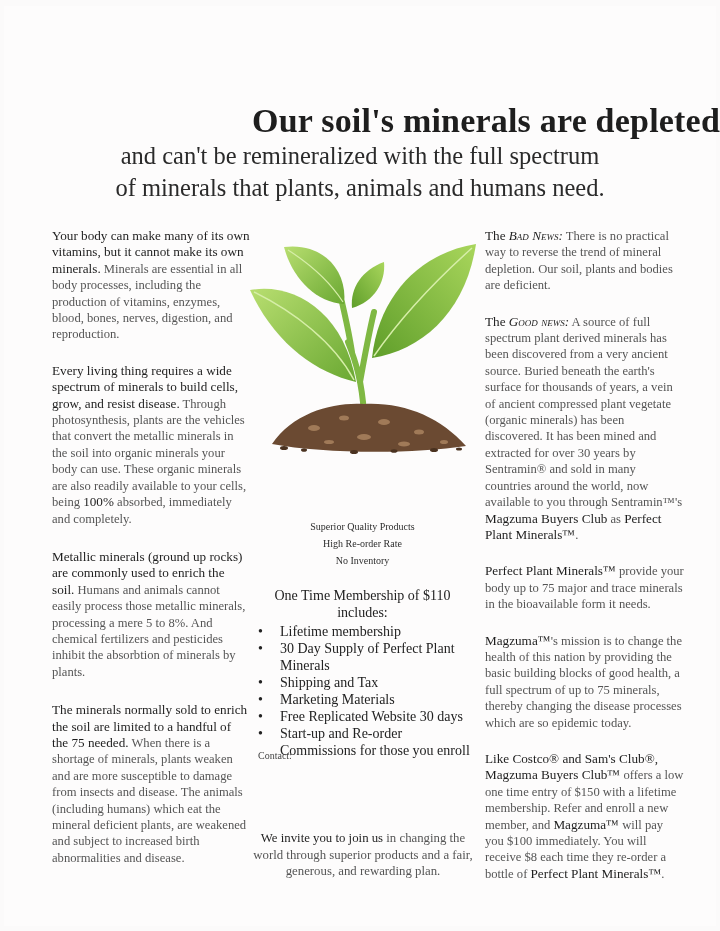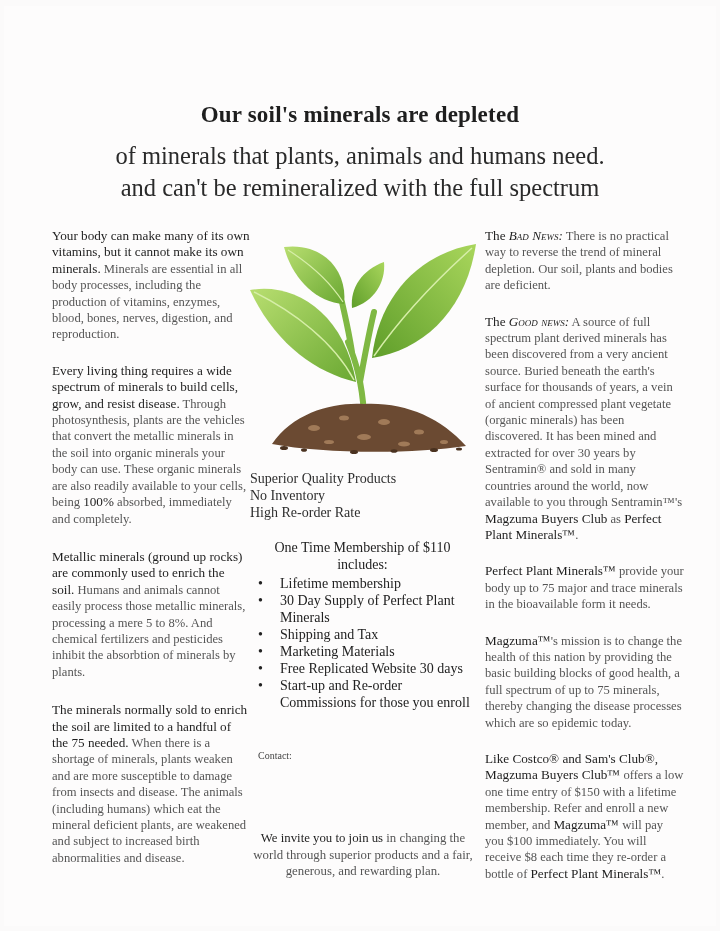--- a/index.html
+++ b/index.html
@@ -8,56 +8,56 @@
     background:#fbfafa;
     font-family:"Liberation Serif", "DejaVu Serif", serif;
     color:#3a3a3a;
     position:relative;
   }
   .page {
     position:absolute; left:4px; top:6px; width:712px; height:920px;
     background:#fdfcfc;
   }
   .headline {
-    position:absolute; left:0; top:102px; width:720px; text-align:center;
-    font-size:23px; font-weight:bold; color:#1e1e1e; letter-spacing:0.2px;
+    position:absolute; left:0; top:102px; width:720px; text-align:right;
+    font-size:34px; font-weight:bold; color:#1e1e1e; letter-spacing:0.2px;
   }
   .subhead {
     position:absolute; left:0; top:140px; width:720px; text-align:center;
     font-size:24.5px; line-height:32px; color:#2a2a2a;
   }
   .col {
     position:absolute; font-size:12.6px; line-height:16.4px; color:#555;
   }
   .col p { margin:0 0 18px 0; }
   .col b { color:#1e1e1e; font-weight:normal; font-size:13.2px; }
   .col-left { left:52px; top:228px; width:198px; }
   .col-right { left:485px; top:228px; width:200px; }
   .lead { font-size:14px; color:#222;text-align:right; }
   .sc { font-variant:small-caps;font-style:italic; }
   .col-mid { position:absolute; left:250px; top:470px; width:225px; color:#2e2e2e; }
-  .features { text-align:left; font-size:14px; line-height:17px; }
+  .features { text-align:center; font-size:10px; line-height:17px;margin-top:48px; }
   .member-title { text-align:center; font-size:14px; line-height:17px; margin-top:18px; color:#222; }
   .bullets { list-style:none; margin:2px 0 0 0; padding:0; font-size:14px; line-height:17px; color:#222; }
   .bullets li { position:relative; padding-left:30px; }
   .bullets li .dot { position:absolute; left:8px; top:0; }
   .contact { position:absolute; left:258px; top:750px; font-size:10px; color:#444; }
   .invite { position:absolute; left:252px; top:830px; width:222px; text-align:center; font-size:12.8px; line-height:16.5px; color:#555; }
   .invite b { color:#1e1e1e; font-weight:normal; }
   .plant { position:absolute; left:244px; top:232px; width:236px; height:228px; }
 </style>
 </head>
 <body>
 
 <div class="page"></div>
 
 <div class="headline">Our soil's minerals are depleted</div>
 <div class="subhead">
+  <div>and can't be remineralized with the full spectrum</div>
   <div>of minerals that plants, animals and humans need.</div>
-  <div>and can't be remineralized with the full spectrum</div>
 </div>
 
 <div class="col col-left">
   <p><b class="lead">Your body can make many of its own vitamins, but it cannot make its own minerals.</b><span> Minerals are essential in all body processes, including the production of vitamins, enzymes, blood, bones, nerves, digestion, and reproduction.</span></p>
   <p style="margin-top:20px"><b class="lead">Every living thing requires a wide spectrum of minerals to build cells, grow, and resist disease.</b><span> Through photosynthesis, plants are the vehicles that convert the metallic minerals in the soil into organic minerals your body can use. These organic minerals are also readily available to your cells, being </span><b>100%</b><span> absorbed, immediately and completely.</span></p>
   <p style="margin-top:22px"><b class="lead">Metallic minerals (ground up rocks) are commonly used to enrich the soil.</b><span> Humans and animals cannot easily process those metallic minerals, processing a mere 5 to 8%. And chemical fertilizers and pesticides inhibit the absorbtion of minerals by plants.</span></p>
   <p style="margin-top:22px"><b class="lead">The minerals normally sold to enrich the soil are limited to a handful of the 75 needed.</b><span> When there is a shortage of minerals, plants weaken and are more susceptible to damage from insects and disease. The animals (including humans) which eat the mineral deficient plants, are weakened and subject to increased birth abnormalities and disease.</span></p>
 </div>
 
 <svg class="plant" viewBox="0 0 236 228">
@@ -102,22 +102,22 @@
     <ellipse cx="110" cy="220" rx="4" ry="2"></ellipse>
       <ellipse cx="150" cy="219" rx="3.5" ry="1.8"></ellipse>
     <ellipse cx="190" cy="218" rx="4" ry="2"></ellipse>
       <ellipse cx="215" cy="217" rx="3" ry="1.5"></ellipse>
   </g>
 </svg>
 
 <div class="col-mid">
   <div class="features">
     <div>Superior Quality Products</div>
+    <div>High Re-order Rate</div>
     <div>No Inventory</div>
-    <div>High Re-order Rate</div>
   </div>
   <div class="member-title" style="padding:0 10px">One Time Membership of $110 includes:</div>
   <ul class="bullets">
     <li><span class="dot">•</span><span>Lifetime membership</span></li>
     <li><span class="dot">•</span><span>30 Day Supply of Perfect Plant Minerals</span></li>
     <li><span class="dot">•</span><span>Shipping and Tax</span></li>
     <li><span class="dot">•</span><span>Marketing Materials</span></li>
     <li><span class="dot">•</span><span>Free Replicated Website 30 days</span></li>
     <li><span class="dot">•</span><span>Start-up and Re-order Commissions for those you enroll</span></li>
   </ul>

